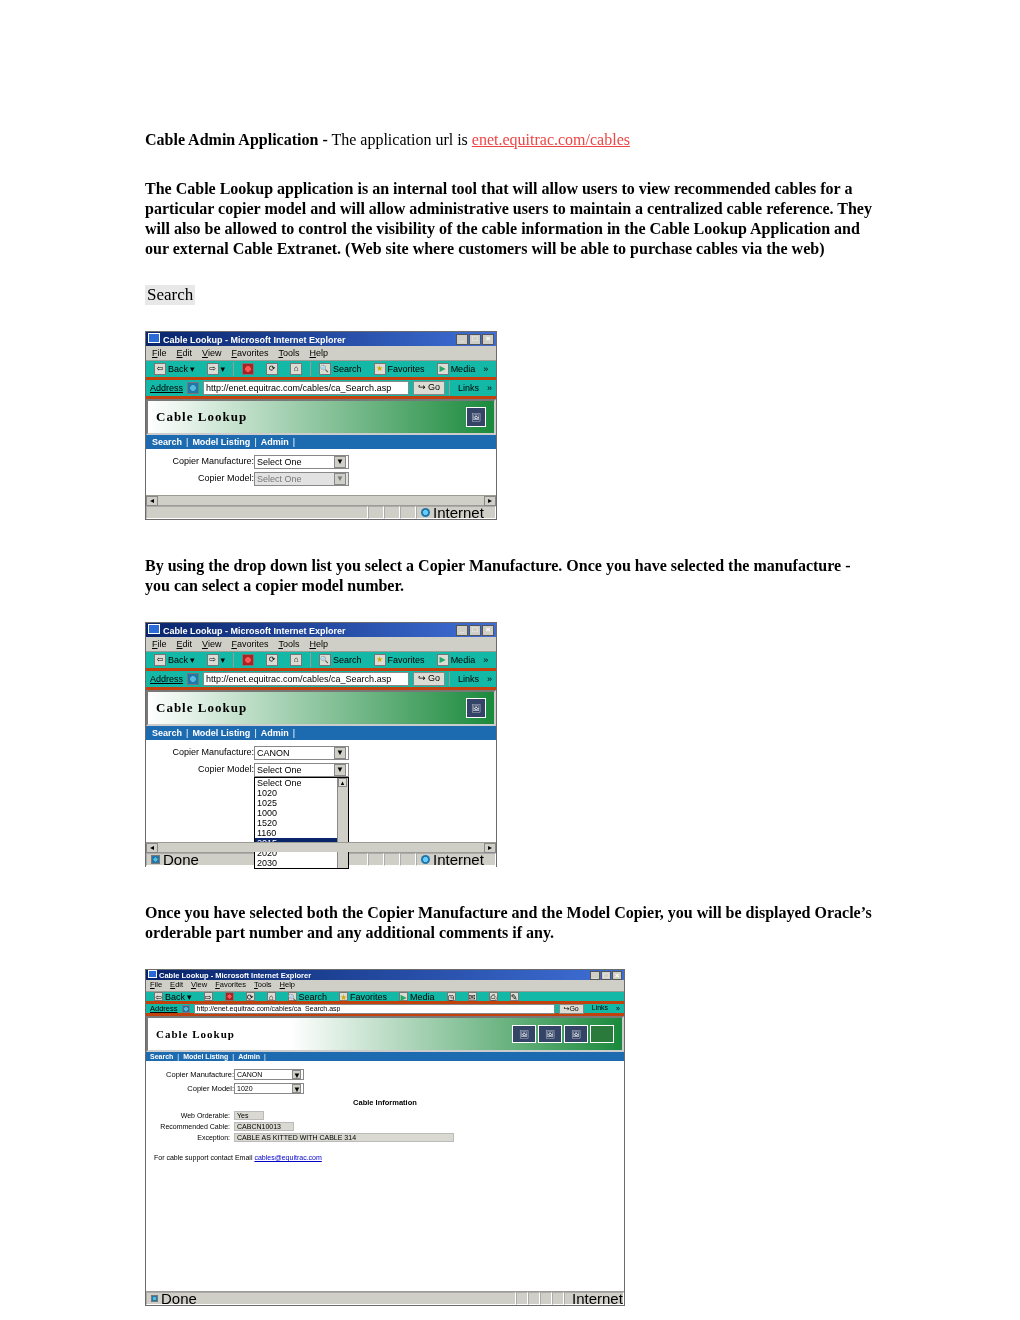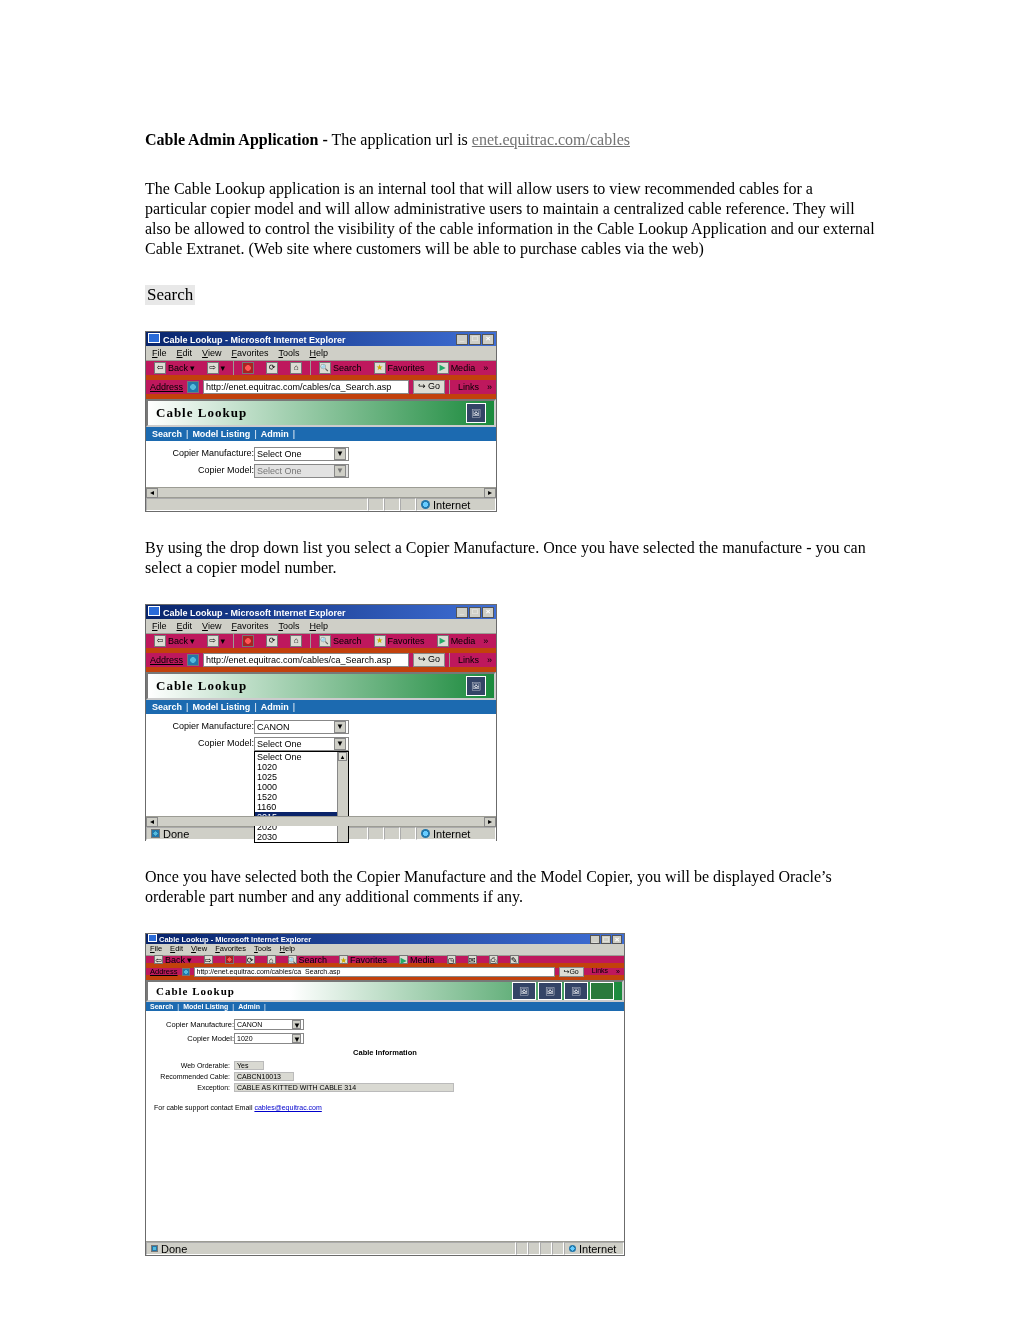--- a/index.html
+++ b/index.html
@@ -9,38 +9,38 @@
     font-size: 16px;
     color: #000;
     width: 1020px;
   }
   .page {
     padding: 115px 145px 60px 145px;
     box-sizing: border-box;
   }
   .title-line { margin-bottom: 30px; }
   .bold { font-weight: bold; }
-  a.link { color: #737373; text-decoration: underline; }
-  p.body { margin: 0 0 26px 0; line-height: 1.25; }
+  a.link { color: #ef4444; text-decoration: underline; }
+  p.body { margin: 0 0 26px 0; line-height: 1.25; font-weight: bold; }
   .section-heading {
     display: inline-block;
     background: #e8e8e8;
     padding: 0 2px;
     margin-bottom: 26px;
     font-size: 17px;
   }
 
   
   .mock {
     width: 352px;
     font-family: "Tahoma","MS Sans Serif",Arial,sans-serif;
     font-size: 9px;
     border: 1px solid #6b6b6b;
     background: #cfcfc7;
-    margin-bottom: 26px;
+    margin-bottom: 36px;
     box-sizing: border-box;
   }
   .mock * { box-sizing: border-box; }
 
   .titlebar {
     background: linear-gradient(to right,#08246b,#3f6fd6);
     color: #fff;
     font-weight: bold;
     padding: 1px 2px;
     display: flex;
@@ -61,22 +61,22 @@
     padding: 2px 6px;
     background: #cfcfc7;
     border-bottom: 1px solid #9c9c94;
   }
   .menubar span { color: #000; }
   .menubar span::first-letter { text-decoration: underline; }
 
   .toolbar, .addrbar {
     display: flex; align-items: center;
     height: 19px;
-    background: #be185d;
-    border-bottom: 5px solid #c2410c;
+    background: #14b8a6;
+    border-bottom: 3px solid #c2410c;
     padding: 0 4px;
     gap: 4px;
   }
   .tbtn {
     font-size: 9px; padding: 0 3px;
     border: 1px solid transparent;
     display: flex; align-items: center; gap: 2px;
     height: 16px;
   }
   .sep { width: 1px; height: 14px; background: #9c9c94; }
@@ -102,21 +102,21 @@
   }
   .gobtn { font-size:9px; padding:0 4px; border:1px solid #888; background:#dcdcd4; height:14px;}
   .linksbtn{ font-size:9px; padding:0 4px;}
   .chev{font-size:9px;color:#000;}
 
   .viewport { background:#fff; }
   .banner {
     background:linear-gradient(to right,#fff,#1a8a3c);
     height:28px;
     display:flex; align-items:center; justify-content:space-between;
-    padding:0 8px;
+    padding:16px 8px;
     border: 2px inset #ccc;
   }
   .banner .ttl { font-family:Georgia,serif; font-weight:bold; font-size:13px; letter-spacing:1px;}
   .banner .imgs { display:flex; gap:2px;}
   .banner .timg{ width:20px;height:20px;background:#346;border:1px solid #fff;font-size:8px;color:#fff;display:flex;align-items:center;justify-content:center;}
   .navbar{
     background:#1c6ab0; color:#fff; font-weight:bold; font-size:9px;
     padding:2px 6px; display:flex; gap:4px;
   }
   .navbar .navsep{color:#fff;font-weight:normal;}
@@ -136,21 +136,21 @@
   .ddlist .opt.sel{background:#0a246a;color:#fff;}
   .ddlist .opt.head{background:#fff;}
   .scrollbars{
     position:relative; height:10px; background:#cfcfc7;border-top:1px solid #9c9c94;
   }
   .scroll-left,.scroll-right{
     position:absolute;top:0;width:12px;height:10px;background:#cfcfc7;border:1px solid #888;font-size:8px;text-align:center;line-height:8px;
   }
   .scroll-left{left:0;} .scroll-right{right:0;}
   .statusbar{
-    display:flex;background:#cfcfc7;border-top:1px solid #9c9c94;font-size:11px;
+    display:flex;background:#cfcfc7;border-top:1px solid #9c9c94;font-size:15px;
     height:14px;
   }
   .statusbar .cell{border:1px inset #fff;padding:0 4px;display:flex;align-items:center;gap:3px;}
   .statusbar .cell.grow{flex:1;}
   .zone-ic{width:9px;height:9px;border-radius:50%;background:radial-gradient(circle,#6cf 40%,#27a 42%);}
 
   
   .mock.big { width: 480px; font-size:7.5px;}
   .mock.big .menubar, .mock.big .toolbar{height:12px;padding:0 4px;}
   .mock.big .menubar{gap:8px;}

